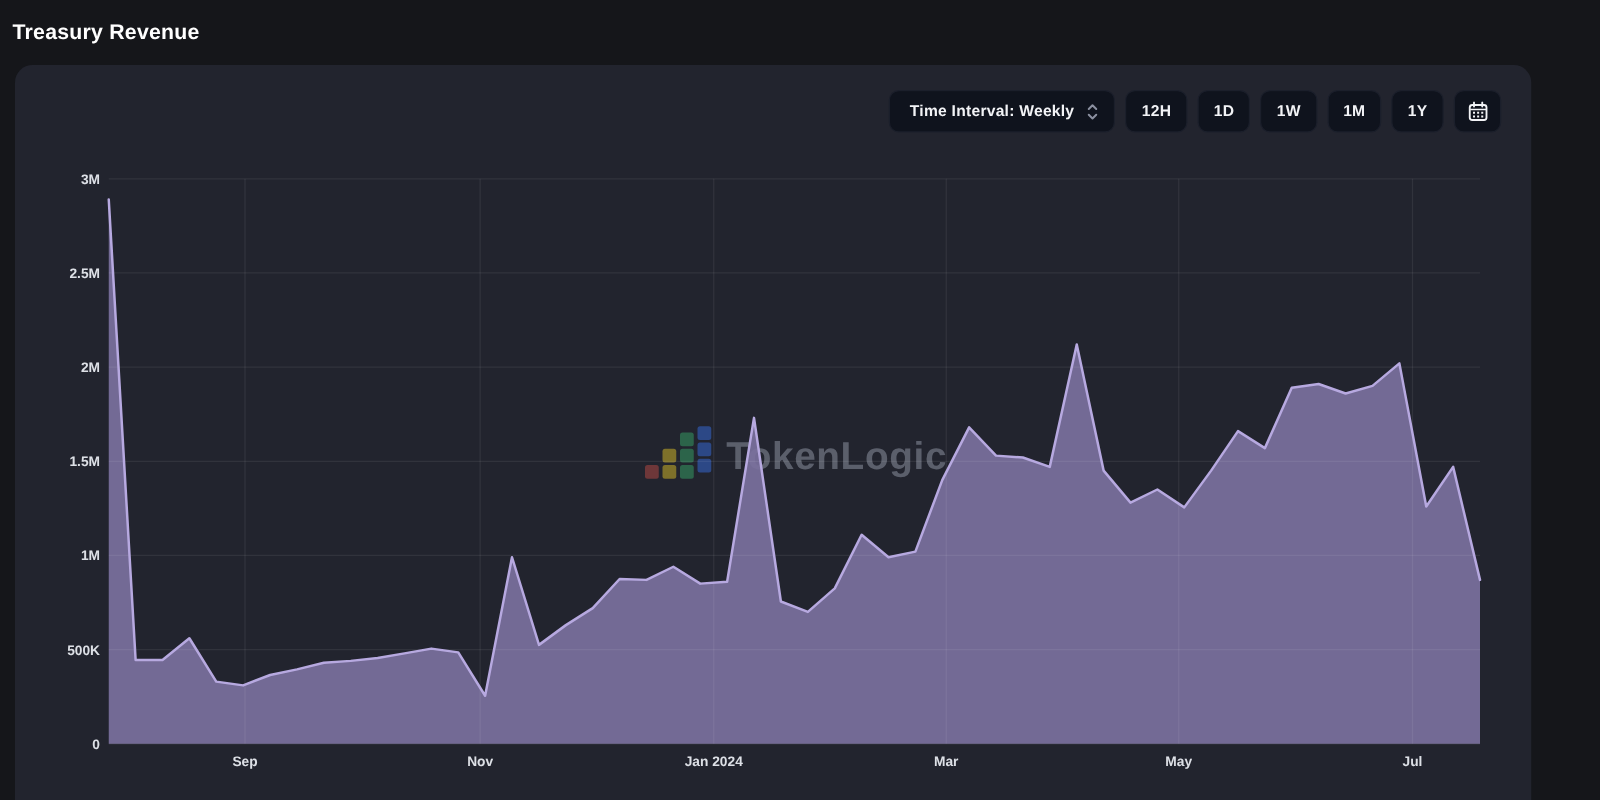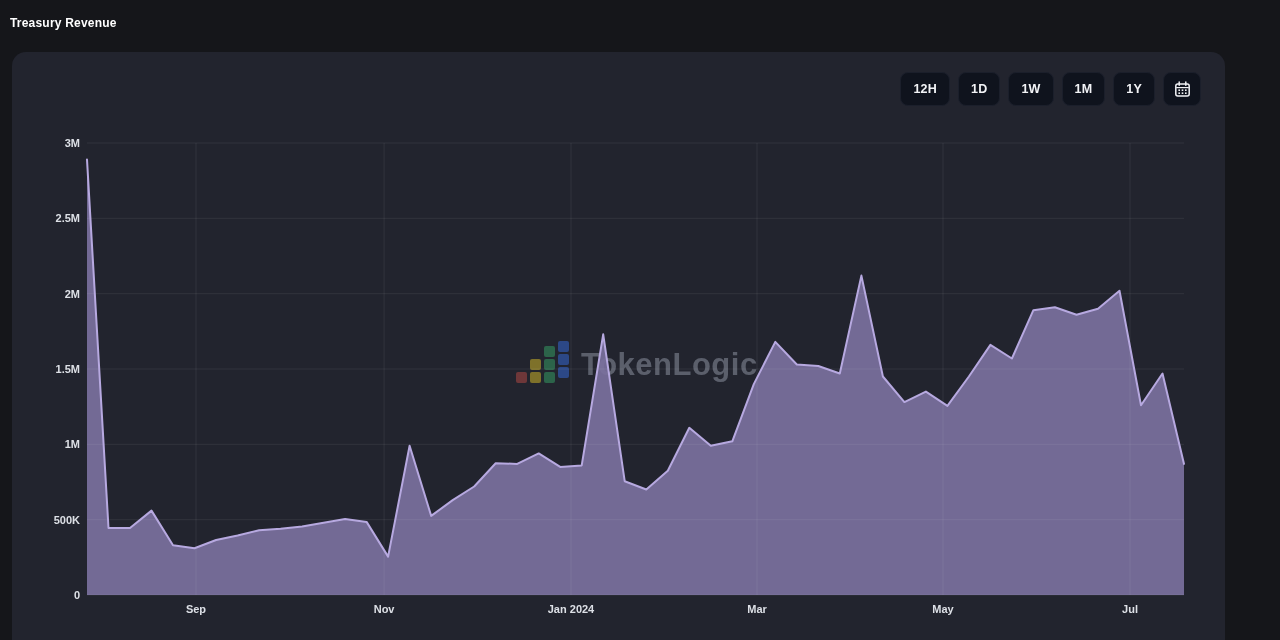--- a/index.html
+++ b/index.html
@@ -2,21 +2,21 @@
 <html><head>
 <meta charset="utf-8">
 <style>
   * { margin:0; padding:0; box-sizing:border-box; }
   html,body { width:1280px; height:640px; background:#15161a; overflow:hidden; }
   body { font-family:"Liberation Sans", sans-serif; }
   #stage { position:relative; width:1280px; height:640px; background:#15161a; }
 
   .page-title {
     position:absolute; left:10px; top:16px;
-    font-size:12px; font-weight:bold; color:#ffffff; letter-spacing:.2px;
+    font-size:17px; font-weight:bold; color:#ffffff; letter-spacing:.2px;
   }
 
   .panel {
     position:absolute; left:12px; top:52px; width:1213px; height:588px;
     background:#22242e; border-radius:14px 14px 0 0;
   }
 
   .controls {
     position:absolute; top:20px; right:24px; z-index:3;
     display:flex; align-items:center; gap:8px;
@@ -102,20 +102,29 @@
         <text x="68" y="547.0" text-anchor="end" font-size="11" font-weight="600" fill="#dde0e6" font-family="&quot;Liberation Sans&quot;, sans-serif">0</text>
         <text x="184.0" y="561" text-anchor="middle" font-size="11" font-weight="600" fill="#dde0e6" font-family="&quot;Liberation Sans&quot;, sans-serif">Sep</text>
         <text x="372.1" y="561" text-anchor="middle" font-size="11" font-weight="600" fill="#dde0e6" font-family="&quot;Liberation Sans&quot;, sans-serif">Nov</text>
         <text x="559.0" y="561" text-anchor="middle" font-size="11" font-weight="600" fill="#dde0e6" font-family="&quot;Liberation Sans&quot;, sans-serif">Jan 2024</text>
         <text x="745.0" y="561" text-anchor="middle" font-size="11" font-weight="600" fill="#dde0e6" font-family="&quot;Liberation Sans&quot;, sans-serif">Mar</text>
         <text x="931.0" y="561" text-anchor="middle" font-size="11" font-weight="600" fill="#dde0e6" font-family="&quot;Liberation Sans&quot;, sans-serif">May</text>
         <text x="1118.0" y="561" text-anchor="middle" font-size="11" font-weight="600" fill="#dde0e6" font-family="&quot;Liberation Sans&quot;, sans-serif">Jul</text>
       </svg>
 
     <div class="controls">
+      <div class="ctl-btn dropdown">
+        <span>Time Interval: Weekly</span>
+        <span class="chev-icon">
+          <svg width="10" height="15" viewBox="0 0 10 15">
+            <path d="M2 5.2 L5 2.2 L8 5.2" fill="none" stroke="#8b90a0" stroke-width="1.6" stroke-linecap="round" stroke-linejoin="round"></path>
+            <path d="M2 9.8 L5 12.8 L8 9.8" fill="none" stroke="#8b90a0" stroke-width="1.6" stroke-linecap="round" stroke-linejoin="round"></path>
+          </svg>
+        </span>
+      </div>
       <div class="ctl-btn">12H</div>
       <div class="ctl-btn">1D</div>
       <div class="ctl-btn">1W</div>
       <div class="ctl-btn">1M</div>
       <div class="ctl-btn">1Y</div>
       <div class="ctl-btn icon-btn">
         <span style="display:flex">
           <svg width="17" height="17" viewBox="0 0 17 17">
             <rect x="1.8" y="3" width="13.4" height="12" rx="2" fill="none" stroke="#f2f3f6" stroke-width="1.5"></rect>
             <line x1="5.2" y1="1" x2="5.2" y2="4.2" stroke="#f2f3f6" stroke-width="1.5" stroke-linecap="round"></line>

